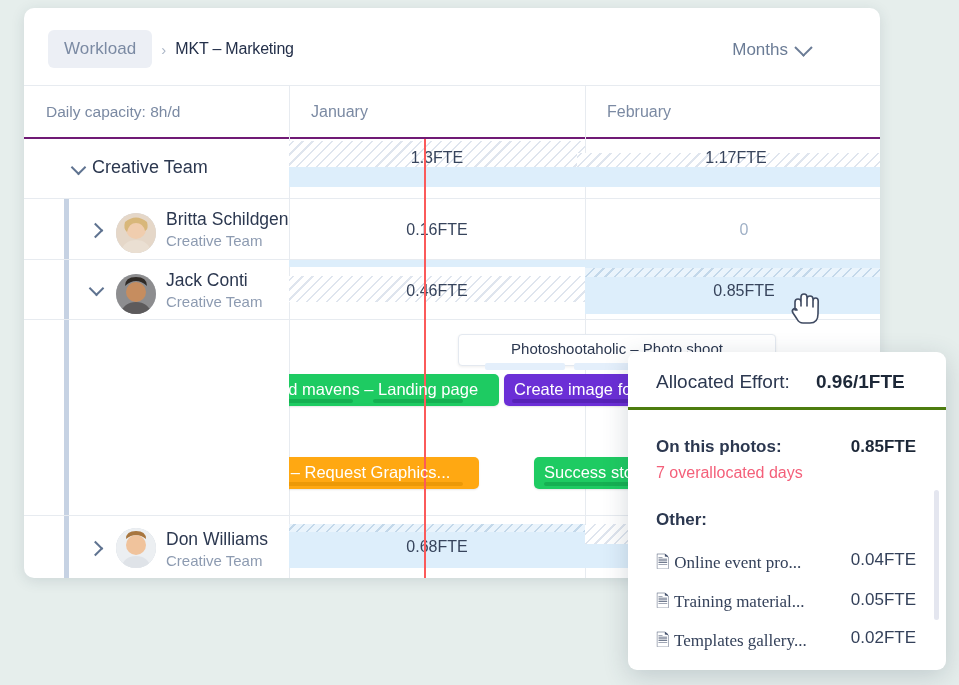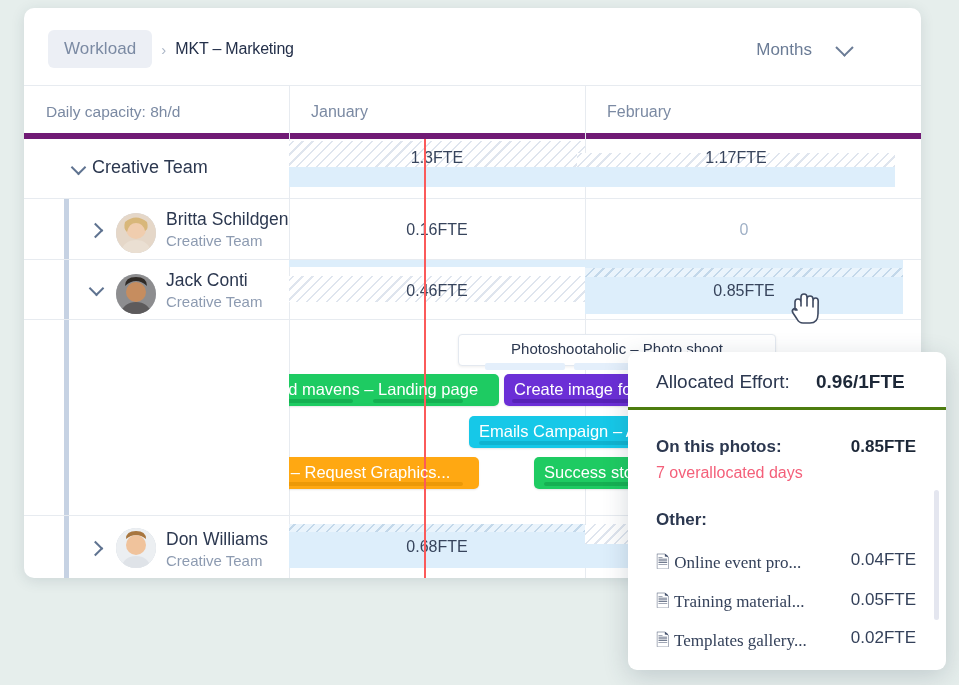--- a/index.html
+++ b/index.html
@@ -9,44 +9,43 @@
     font-family:"Liberation Sans", sans-serif;
     overflow:hidden;
     position:relative;
   }
   
   #app-card{
     position:absolute;left:24px;top:8px;width:856px;height:570px;
     background:#ffffff;border-radius:10px;
     box-shadow:0 3px 14px rgba(40,60,80,.13);
     overflow:hidden;
-    padding-left:41px;
   }
   
   #toolbar{
     position:absolute;left:0;top:0;width:100%;height:78px;
     border-bottom:1px solid #e7ebf0;box-sizing:border-box;
   }
   #breadcrumb{position:absolute;left:24px;top:22px;display:flex;align-items:center;gap:9px;}
   #crumb-workload{
     background:#eceff5;color:#7b8aa3;border-radius:6px;
     padding:9px 16px;font-size:17px;letter-spacing:.1px;
   }
   #crumb-sep{color:#aab5c6;font-size:15px;}
   #page-title{color:#24304a;font-size:16px;letter-spacing:-.2px;}
   #months-select{
-    position:absolute;right:70px;top:32px;display:flex;align-items:center;gap:26px;
+    position:absolute;right:70px;top:32px;display:flex;align-items:center;gap:9px;
     color:#6b7c96;font-size:17px;cursor:pointer;
   }
   .chev{display:inline-block;width:11px;height:11px;border-right:2px solid #6b7c96;
         border-bottom:2px solid #6b7c96;transform:rotate(45deg) translate(-2px,-2px);}
   
   #col-header{
     position:absolute;left:0;top:78px;width:100%;height:53px;
-    border-bottom:6px solid #701a75;box-sizing:border-box;
+    border-bottom:2px solid #701a75;box-sizing:border-box;
   }
   #cap-label{position:absolute;left:22px;top:17px;color:#7b8aa3;font-size:15.5px;}
   .month-head{position:absolute;top:17px;color:#7b8aa3;font-size:16px;}
   .vline{position:absolute;top:78px;width:1px;background:#e7ebf0;}
   
   .row{position:absolute;left:0;width:100%;box-sizing:border-box;border-bottom:1px solid #e7ebf0;}
   .row-left{position:absolute;left:0;top:0;width:265px;height:100%;}
   .grid-area{position:absolute;left:265px;top:0;right:0;height:100%;}
   .expander{
     position:absolute;width:22px;height:22px;cursor:pointer;
@@ -271,24 +270,20 @@
     <div class="tbar" style="left:-20px;top:56px;width:230px;background:#1ecb62">
       <div class="prog" style="left:14px;width:70px;background:#0f9e47"></div>
       <div class="prog" style="left:104px;width:90px;background:#0f9e47"></div>
       <span class="lbl">ed mavens – Landing page</span>
     </div>
     <div class="tbar" style="left:215px;top:56px;width:175px;background:#6b2fd6">
       <div class="prog" style="left:8px;width:160px;background:#4a1ba3"></div>
       <span class="lbl">Create image fo</span>
     </div>
 
-    <div class="tbar" style="left:180px;top:98px;width:210px;background:#16c8e8">
-      <div class="prog" style="left:10px;width:150px;background:#0ea5c0"></div>
-      <span class="lbl">Emails Campaign – Ad</span>
-    </div>
 
     <div class="tbar" style="left:-22px;top:139px;width:212px;background:#ffa812">
       <div class="prog" style="left:12px;width:184px;background:#e08f00"></div>
       <span class="lbl">n – Request Graphics...</span>
     </div>
     <div class="tbar" style="left:245px;top:139px;width:145px;background:#1ecb62">
       <div class="prog" style="left:10px;width:98px;background:#0f9e47"></div>
       <div class="prog" style="left:116px;width:24px;background:#0f9e47"></div>
       <span class="lbl">Success story</span>
     </div>

